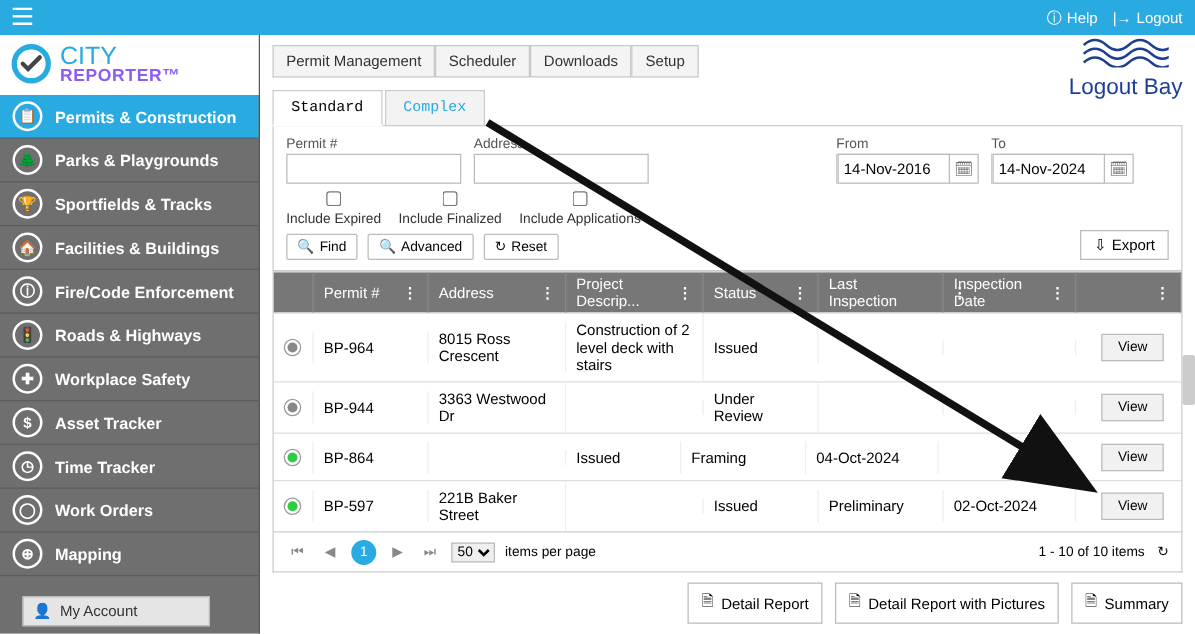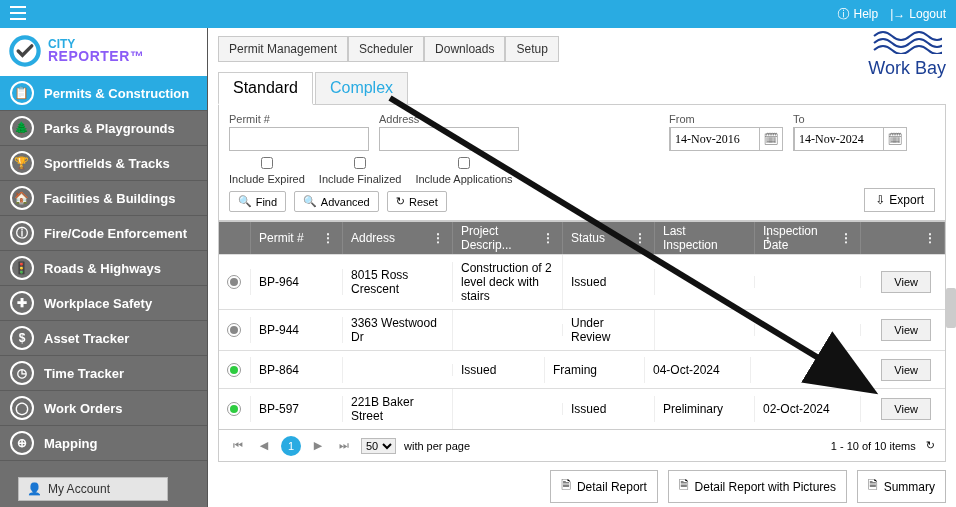--- a/index.html
+++ b/index.html
@@ -10,48 +10,48 @@
 .topbar .left .menu-icon { display: inline-block; }
 .topbar .right { display: flex; gap: 12px; align-items: center; }
 .topbar .right a { color: #fff; text-decoration: none; display: flex; align-items: center; gap: 4px; }
 
 
 .layout { display: flex; height: calc(507px - 28px); }
 .sidebar { width: 208px; background: #6f6f6f; border-right: 1px solid #555; display: flex; flex-direction: column; position: relative; }
 .logo-area { background: #fff; padding: 6px 8px 8px 8px; display:flex; align-items:center; gap:6px;}
 .logo-area svg { flex-shrink:0;}
 .logo-text { font-weight:bold; font-size:16px; color:#333; line-height:0.9;}
-.logo-text .city { color:#29abe2; font-weight:700; font-size:12px;}
+.logo-text .city { color:#29abe2; font-weight:400; font-size:20px;}
 .logo-text .rep { color:#8b5cf6; font-size:14px; letter-spacing:0.5px;}
 .sidebar-items { flex:1; overflow:hidden;}
 .sidebar-item { display:flex; align-items:center; gap:10px; height:35px; padding: 0 10px; color:#fff; font-size:13px; font-weight:bold; border-bottom:1px solid #5c5c5c; cursor:pointer; }
 .sidebar-item.active { background:#29abe2; }
 .si-icon { width:24px; height:24px; border:2px solid #fff; border-radius:50%; display:flex; align-items:center; justify-content:center; font-size:12px; flex-shrink:0;}
 .myaccount { background:#e5e5e5; color:#333; border:1px solid #bbb; width:150px; height:24px; margin:6px auto 6px 18px; font-size:12px; display:flex; align-items:center; padding:0 8px; gap:6px; cursor:pointer;}
 
 
 .main { flex:1; padding: 8px 10px 8px 10px; position:relative; overflow:hidden;}
 .top-actions { display:flex; gap:0; margin-bottom:10px;}
 .btn { background:#f4f4f4; border:1px solid #c9c9c9; padding:5px 10px; font-size:12px; color:#333; cursor:pointer; }
 .brand-right { position:absolute; top:2px; right:10px; text-align:center; font-family: 'Times New Roman', serif;}
 .brand-right .waves { color:#1c3f94; }
 .brand-right .name { color:#1c3f94; font-size:18px;}
 
 
 .tabs { display:flex; margin-top:4px;}
-.tab { border:1px solid #ccc; border-bottom:none; padding:6px 14px; font-size:16px; background:#f3f3f3; margin-right:2px; cursor:pointer; }
+.tab { border:1px solid #ccc; border-bottom:none; padding:6px 14px; font-size:12px; background:#f3f3f3; margin-right:2px; cursor:pointer;font-family:Liberation Mono, monospace; }
 .tab.active { background:#fff; border-bottom:2px solid #fff; position:relative; z-index:2; }
 .tab.complex { color:#29abe2; }
 
 
 .filter-panel { border:1px solid #ccc; padding:8px 10px 8px 10px; background:#fff; position:relative; margin-top:-1px;}
 .filter-row { display:flex; gap:10px; align-items:flex-start; margin-bottom:6px;}
 .field { display:flex; flex-direction:column; }
 .field label { font-size:11px; color:#555; margin-bottom:2px;}
-.field input[type=text]{ border:1px solid #bbb; height:24px; font-size:12px; padding:0 4px;font-family:Liberation Serif, serif;}
+.field input[type=text]{ border:1px solid #bbb; height:24px; font-size:12px; padding:0 4px;}
 .date-wrap{ display:flex; align-items:center; border:1px solid #bbb; height:24px;}
 .date-wrap input{ border:none; outline:none; height:22px; width:90px; font-size:12px; padding:0 4px;}
 .date-wrap .cal{ width:22px; display:flex; align-items:center; justify-content:center; font-size:12px; color:#555;}
 .checks { display:flex; gap:14px; font-size:11px; color:#333; margin:4px 0 6px 0; align-items:center;}
 .checks label{display:flex; align-items:center; gap:4px;flex-direction:column;}
 .checks input{width:12px;height:12px;}
 .action-row{ display:flex; gap:8px; align-items:center;}
 .sm-btn{ border:1px solid #bbb; background:#fff; font-size:11px; padding:3px 8px; border-radius:2px; display:flex; align-items:center; gap:4px; cursor:pointer;}
 .export-btn{ position:absolute; right:10px; bottom:8px; border:1px solid #bbb; background:#fff; font-size:12px; padding:4px 10px; display:flex; align-items:center; gap:4px; cursor:pointer;}
 
@@ -181,21 +181,21 @@
     </div>
   </div>
 
   <div class="main">
     <div class="brand-right">
       <div class="waves">
         <svg width="70" height="24" viewBox="0 0 70 24">
             <path d="M2 6 q9 -8 18 0 t18 0 t18 0 t18 0 M2 13 q9 -8 18 0 t18 0 t18 0 t18 0 M2 20 q9 -8 18 0 t18 0 t18 0 t18 0" fill="none" stroke="#1c3f94" stroke-width="2"></path>
           </svg>
       </div>
-      <div class="name">Work Bay</div>
+      <div class="name">Logout Bay</div>
     </div>
 
     <div class="top-actions">
       <button class="btn">Permit Management</button>
       <button class="btn">Scheduler</button>
       <button class="btn">Downloads</button>
       <button class="btn">Setup</button>
     </div>
 
     <div class="tabs">
@@ -355,21 +355,21 @@
     </div>
 
     <div class="pager">
       <div class="left">
         <span class="pgbtn">⏮</span>
         <span class="pgbtn">◀</span>
         <span class="pgnum">1</span>
         <span class="pgbtn">▶</span>
         <span class="pgbtn">⏭</span>
         <select><option>50</option></select>
-        <span>with per page</span>
+        <span>items per page</span>
       </div>
       <div class="right">
         <span>1 - 10 of 10 items</span>
         <span class="refresh">↻</span>
       </div>
     </div>
 
     <div class="reports">
       <button class="rep-btn">
           <span>🗎</span>

